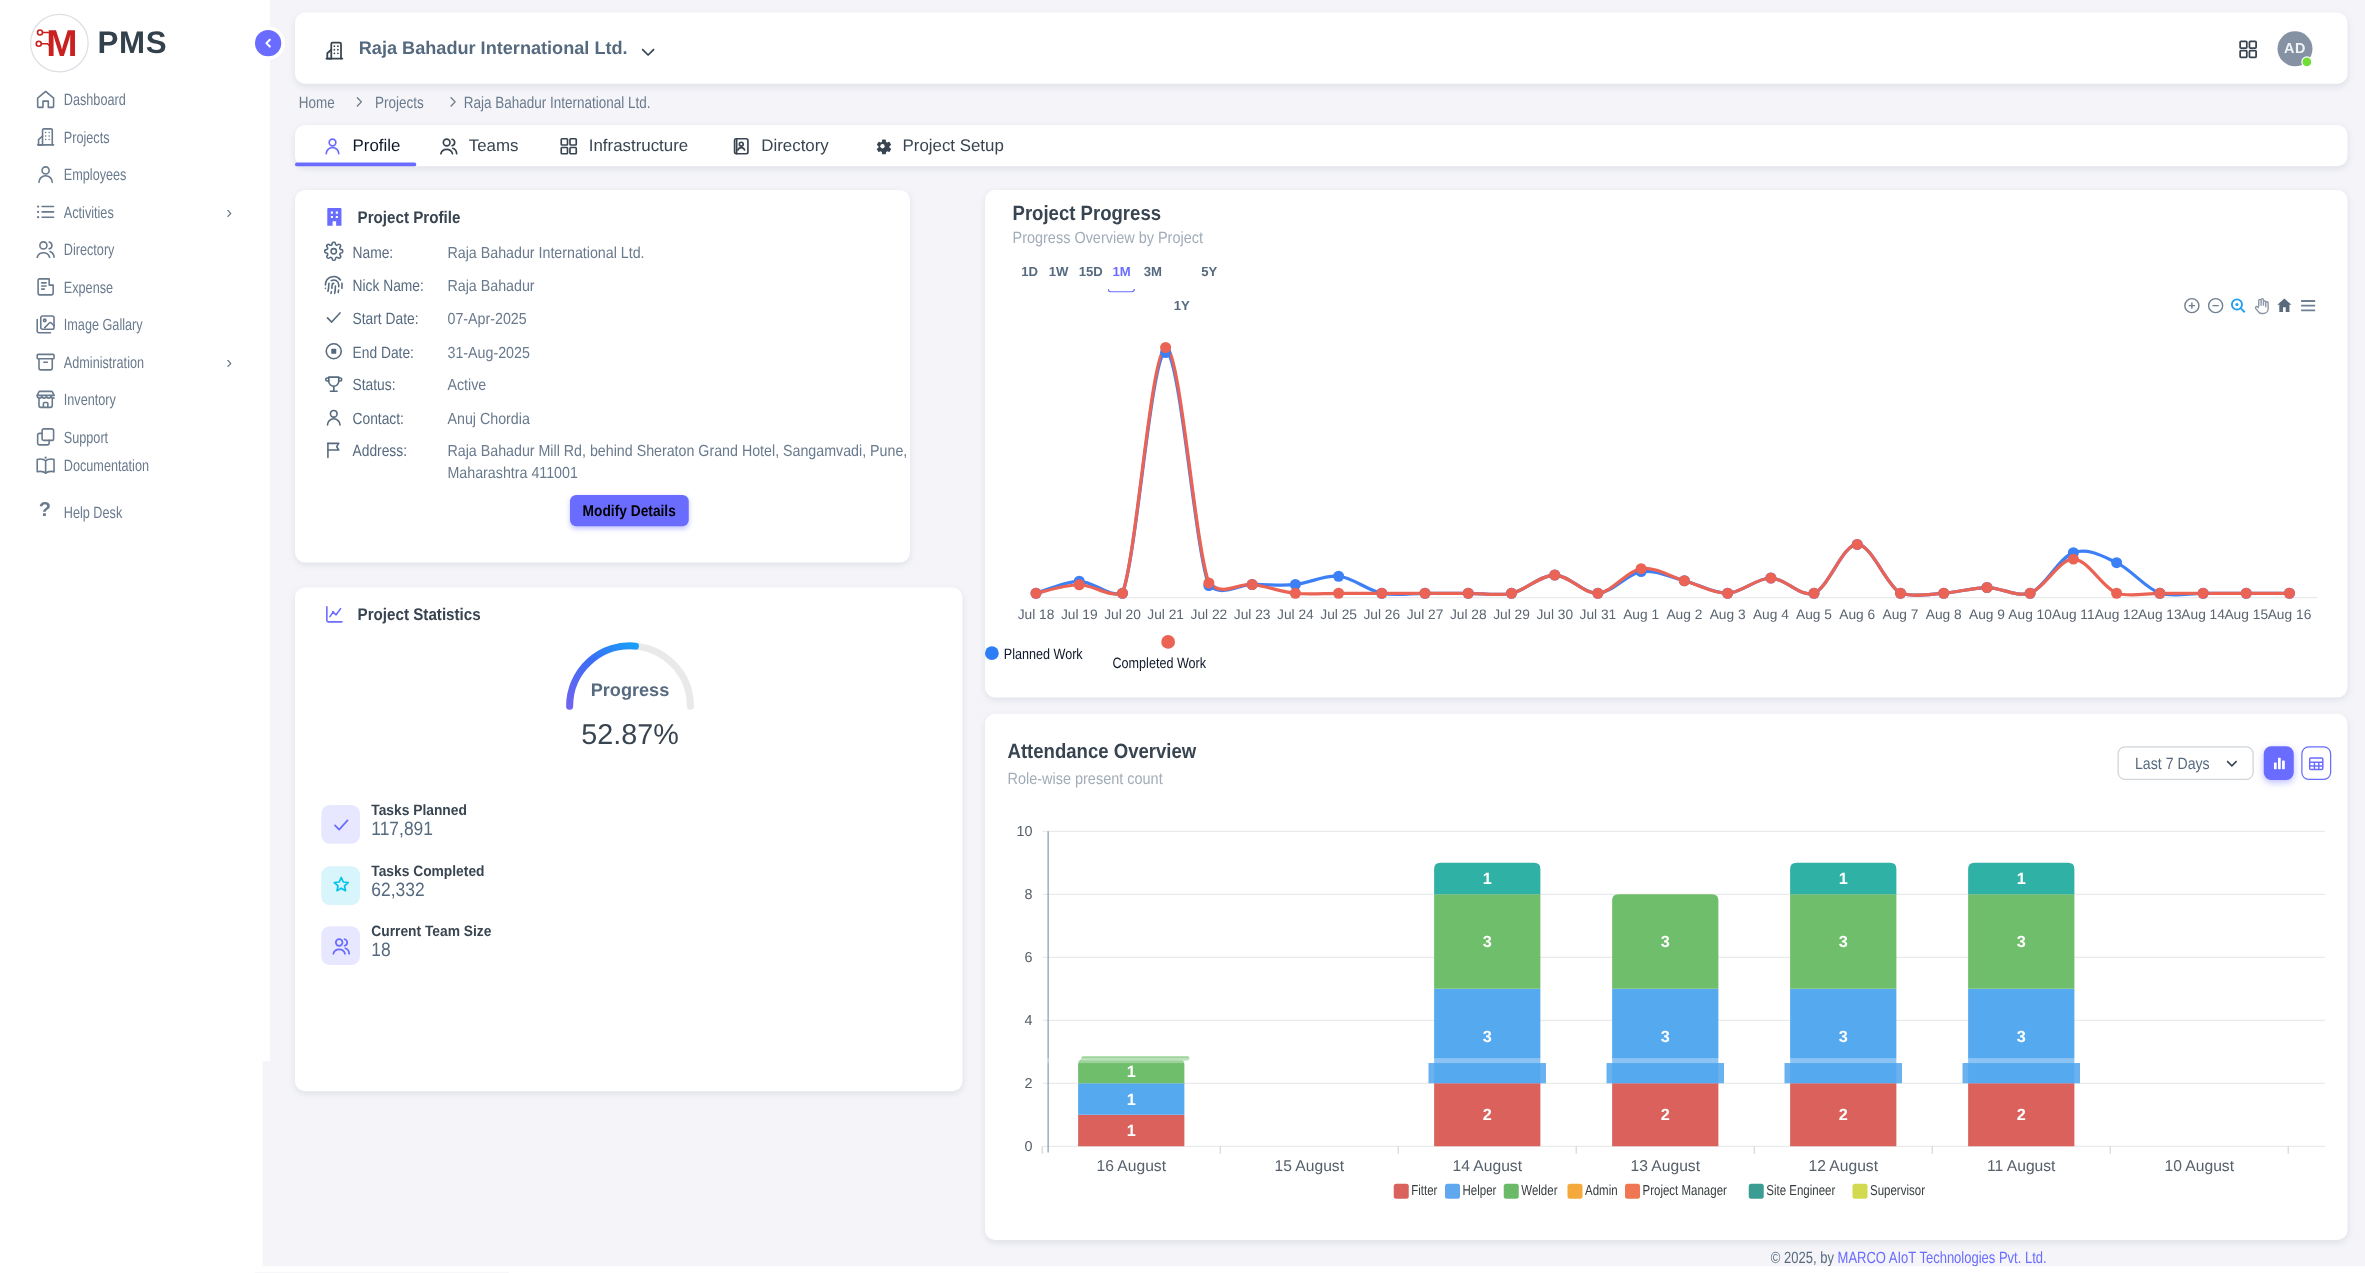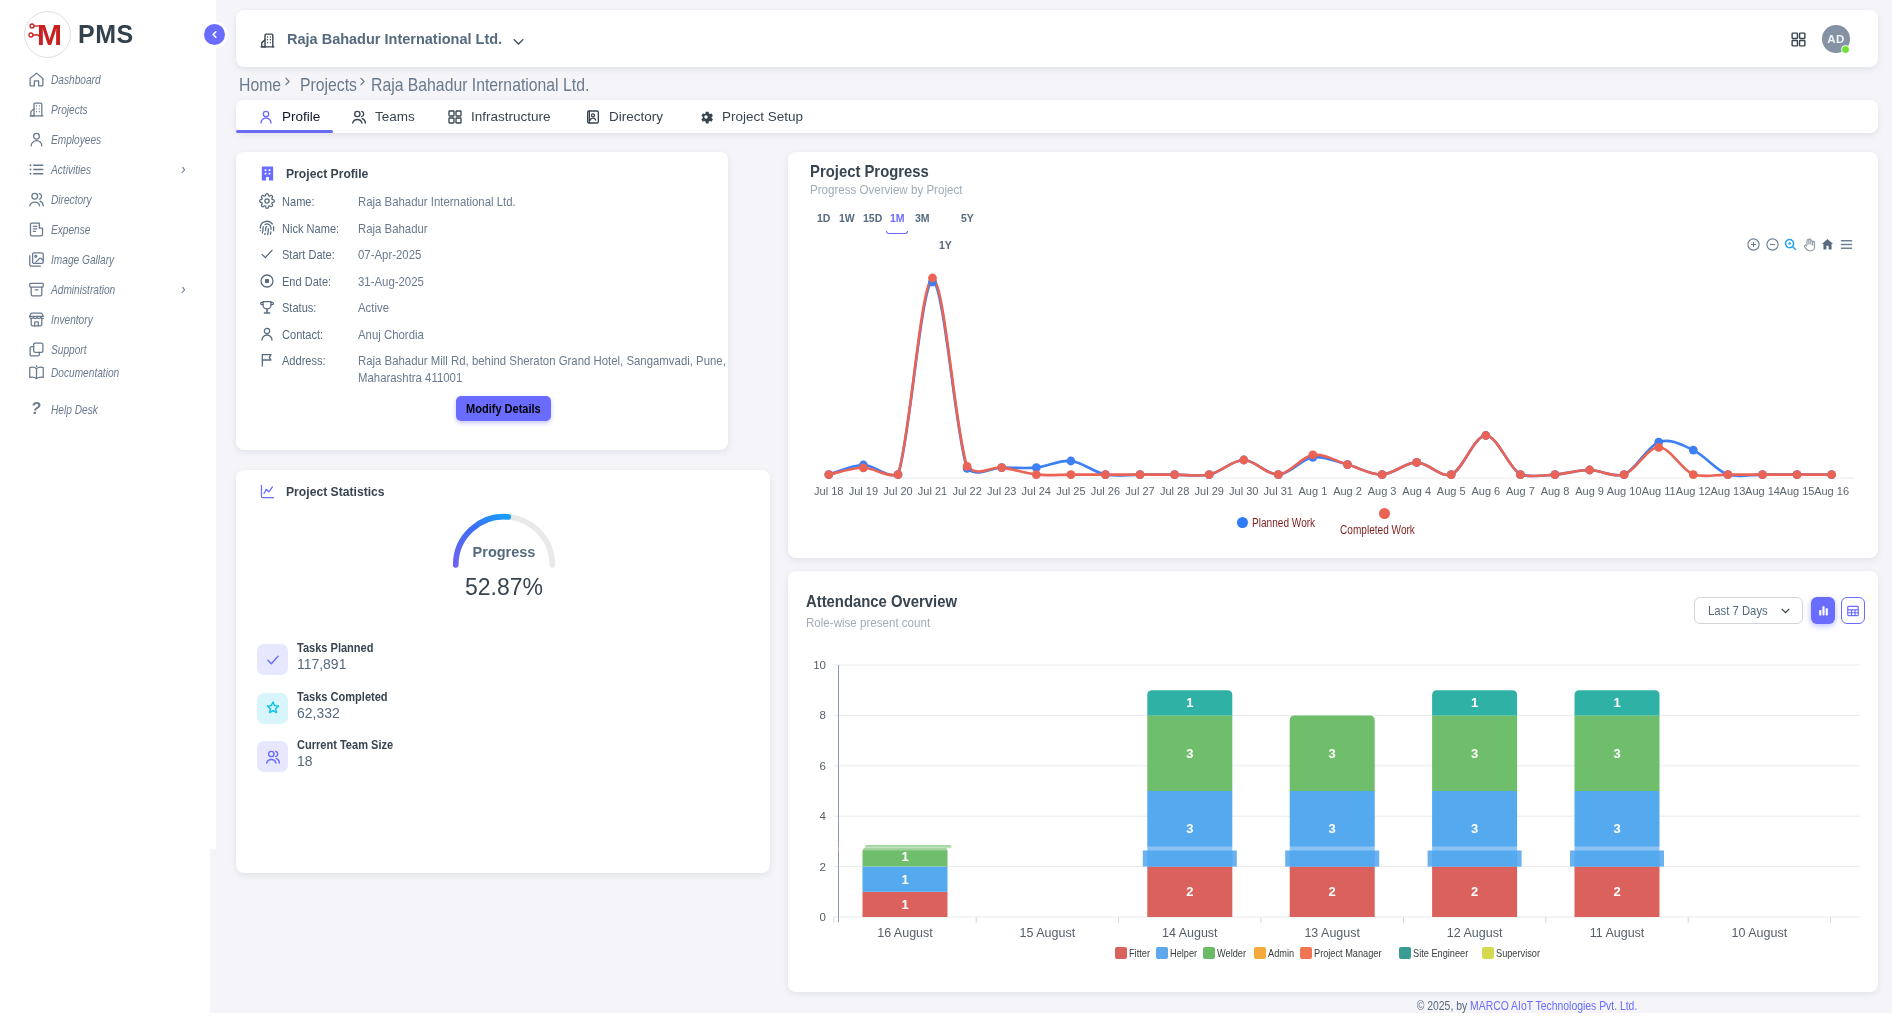--- a/index.html
+++ b/index.html
@@ -13,35 +13,35 @@
   .prow .vl { transform:scaleX(0.89); transform-origin:0 50%; }
   .statlbl { transform:scaleX(0.92); transform-origin:0 50%; }
   .statval { transform:scaleX(0.9); transform-origin:0 50%; }
   .bc { position:absolute; transform:scaleX(0.83); transform-origin:0 50%; white-space:nowrap; }
 
   
   #sidebar { position:absolute; left:0; top:0; width:216px; height:849px; background:#fff; }
   #sidebar2 { position:absolute; left:0; top:849px; width:210px; height:169px; background:#fff; }
   #logo { position:absolute; left:24px; top:11px; width:47px; height:47px; border-radius:50%; background:#fff; border:1px solid #dcdfe3; }
   #pmstext { position:absolute; left:78px; top:20px; font-size:25px; font-weight:800; color:#32414c; letter-spacing:0.5px; }
-  .nav-item { position:absolute; left:0; width:216px; height:30px; display:flex; align-items:center; color:#697a8d; font-size:13px;font-style:italic; }
+  .nav-item { position:absolute; left:0; width:216px; height:30px; display:flex; align-items:center; color:#697a8d; font-size:13px; }
   .nav-item svg { position:absolute; left:28px; }
   .nav-item span.lbl { position:absolute; left:51px; }
   .nav-item span.chev { position:absolute; left:181px; color:#697a8d; font-size:14px; }
   #collapse-ring { position:absolute; left:201px; top:21px; width:27px; height:27px; border-radius:50%; background:#fff; }
   #collapse { position:absolute; left:204px; top:24px; width:21px; height:21px; border-radius:50%; background:#696cff; color:#fff; display:flex; align-items:center; justify-content:center; }
 
   
   #navbar { left:236px; top:10px; width:1642px; height:57px; }
   #navtitle { position:absolute; left:287px; top:31px; font-size:14.5px; font-weight:bold; color:#566a7f; letter-spacing:0px; }
   #avatar { position:absolute; left:1822px; top:25px; width:28px; height:28px; border-radius:50%; background:#8592a3; color:#f0f3f6; font-size:11.5px; font-weight:bold; display:flex; align-items:center; justify-content:center; letter-spacing:0.5px; }
   #avdot { position:absolute; left:1841px; top:45px; width:9px; height:9px; border-radius:50%; background:#71dd37; border:1.5px solid #fff; }
 
   
-  #breadcrumb { position:absolute; left:239px; top:74px; width:600px; height:16px; font-size:19px; color:#697a8d; }
+  #breadcrumb { position:absolute; left:239px; top:74px; width:600px; height:16px; font-size:13px; color:#697a8d; }
 
   
   #tabsbar { left:236px; top:100px; width:1642px; height:33px; border-radius:8px; }
   .tab { position:absolute; top:0; height:33px; display:flex; align-items:center; gap:8px; font-size:13.5px; color:#384551; }
   .tab.active { color:#0f172a; }
   #tab-underline { position:absolute; left:0; top:30px; width:97px; height:3px; background:#696cff; border-radius:2px; }
 
   
   #profilecard { left:236px; top:152px; width:492px; height:298px; }
   .cardhead { position:absolute; left:23px; top:13px; display:flex; align-items:center; gap:10px; font-size:13.5px; font-weight:bold; color:#384551; }
@@ -541,21 +541,21 @@
 <text x="767.0" y="343" font-size="11" fill="#5b6671" text-anchor="middle" font-family="Liberation Sans">Aug 8</text>
 <text x="801.6" y="343" font-size="11" fill="#5b6671" text-anchor="middle" font-family="Liberation Sans">Aug 9</text>
 <text x="836.1" y="343" font-size="11" fill="#5b6671" text-anchor="middle" font-family="Liberation Sans">Aug 10</text>
 <text x="870.7" y="343" font-size="11" fill="#5b6671" text-anchor="middle" font-family="Liberation Sans">Aug 11</text>
 <text x="905.3" y="343" font-size="11" fill="#5b6671" text-anchor="middle" font-family="Liberation Sans">Aug 12</text>
 <text x="939.9" y="343" font-size="11" fill="#5b6671" text-anchor="middle" font-family="Liberation Sans">Aug 13</text>
 <text x="974.5" y="343" font-size="11" fill="#5b6671" text-anchor="middle" font-family="Liberation Sans">Aug 14</text>
 <text x="1009.0" y="343" font-size="11" fill="#5b6671" text-anchor="middle" font-family="Liberation Sans">Aug 15</text>
 <text x="1043.6" y="343" font-size="11" fill="#5b6671" text-anchor="middle" font-family="Liberation Sans">Aug 16</text>
       </svg>
-      <div style="position:absolute;left:0;top:356px;width:1090px;display:flex;justify-content:center;gap:12px;font-size:12px;color:#7f1d1d;align-items:center;">
+      <div style="position:absolute;left:0;top:356px;width:1090px;display:flex;gap:12px;font-size:12px;color:#0f172a;align-items:center;">
         <span style="display:flex;align-items:center;gap:4px;">
           <span style="width:11px;height:11px;border-radius:50%;background:#2f7df6;"></span>
           <span style="transform:scaleX(0.84);transform-origin:0 50%;display:inline-block;">Planned Work</span>
         </span>
         <span style="display:flex;align-items:center;gap:4px;flex-direction:column;">
           <span style="width:11px;height:11px;border-radius:50%;background:#ea6354;"></span>
           <span style="transform:scaleX(0.84);transform-origin:0 50%;display:inline-block;">Completed Work</span>
         </span>
       </div>
     </div>

